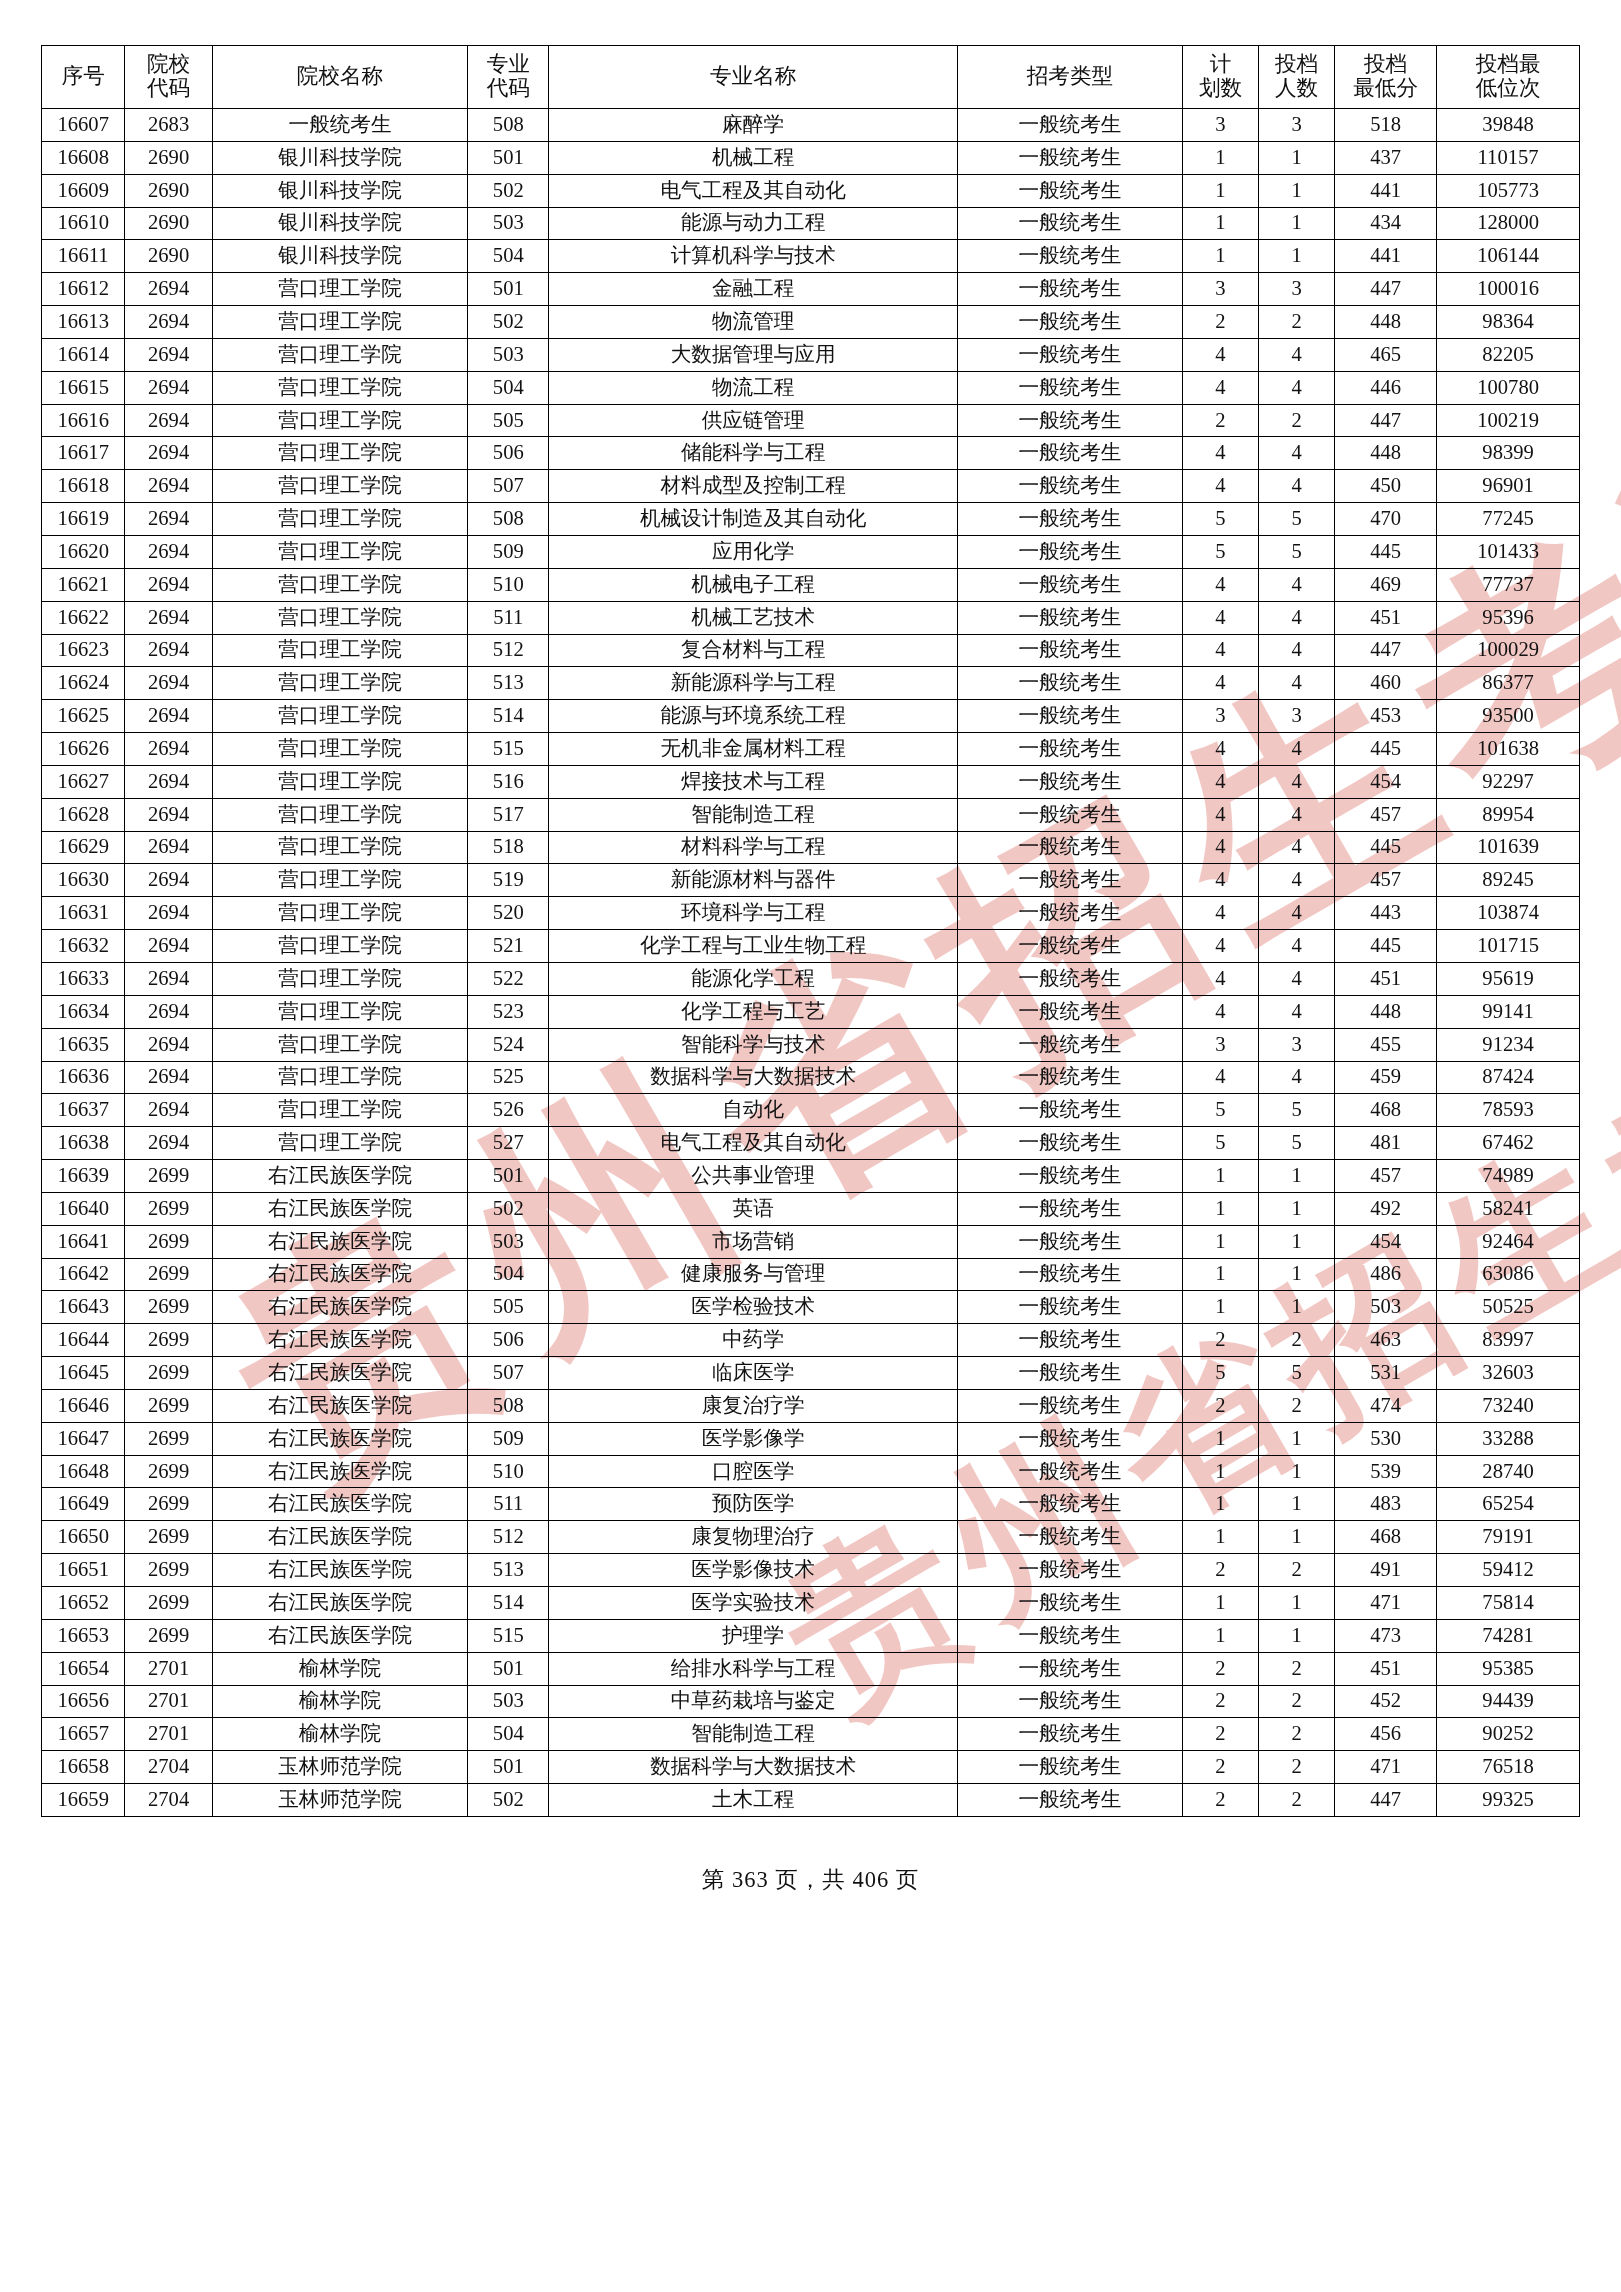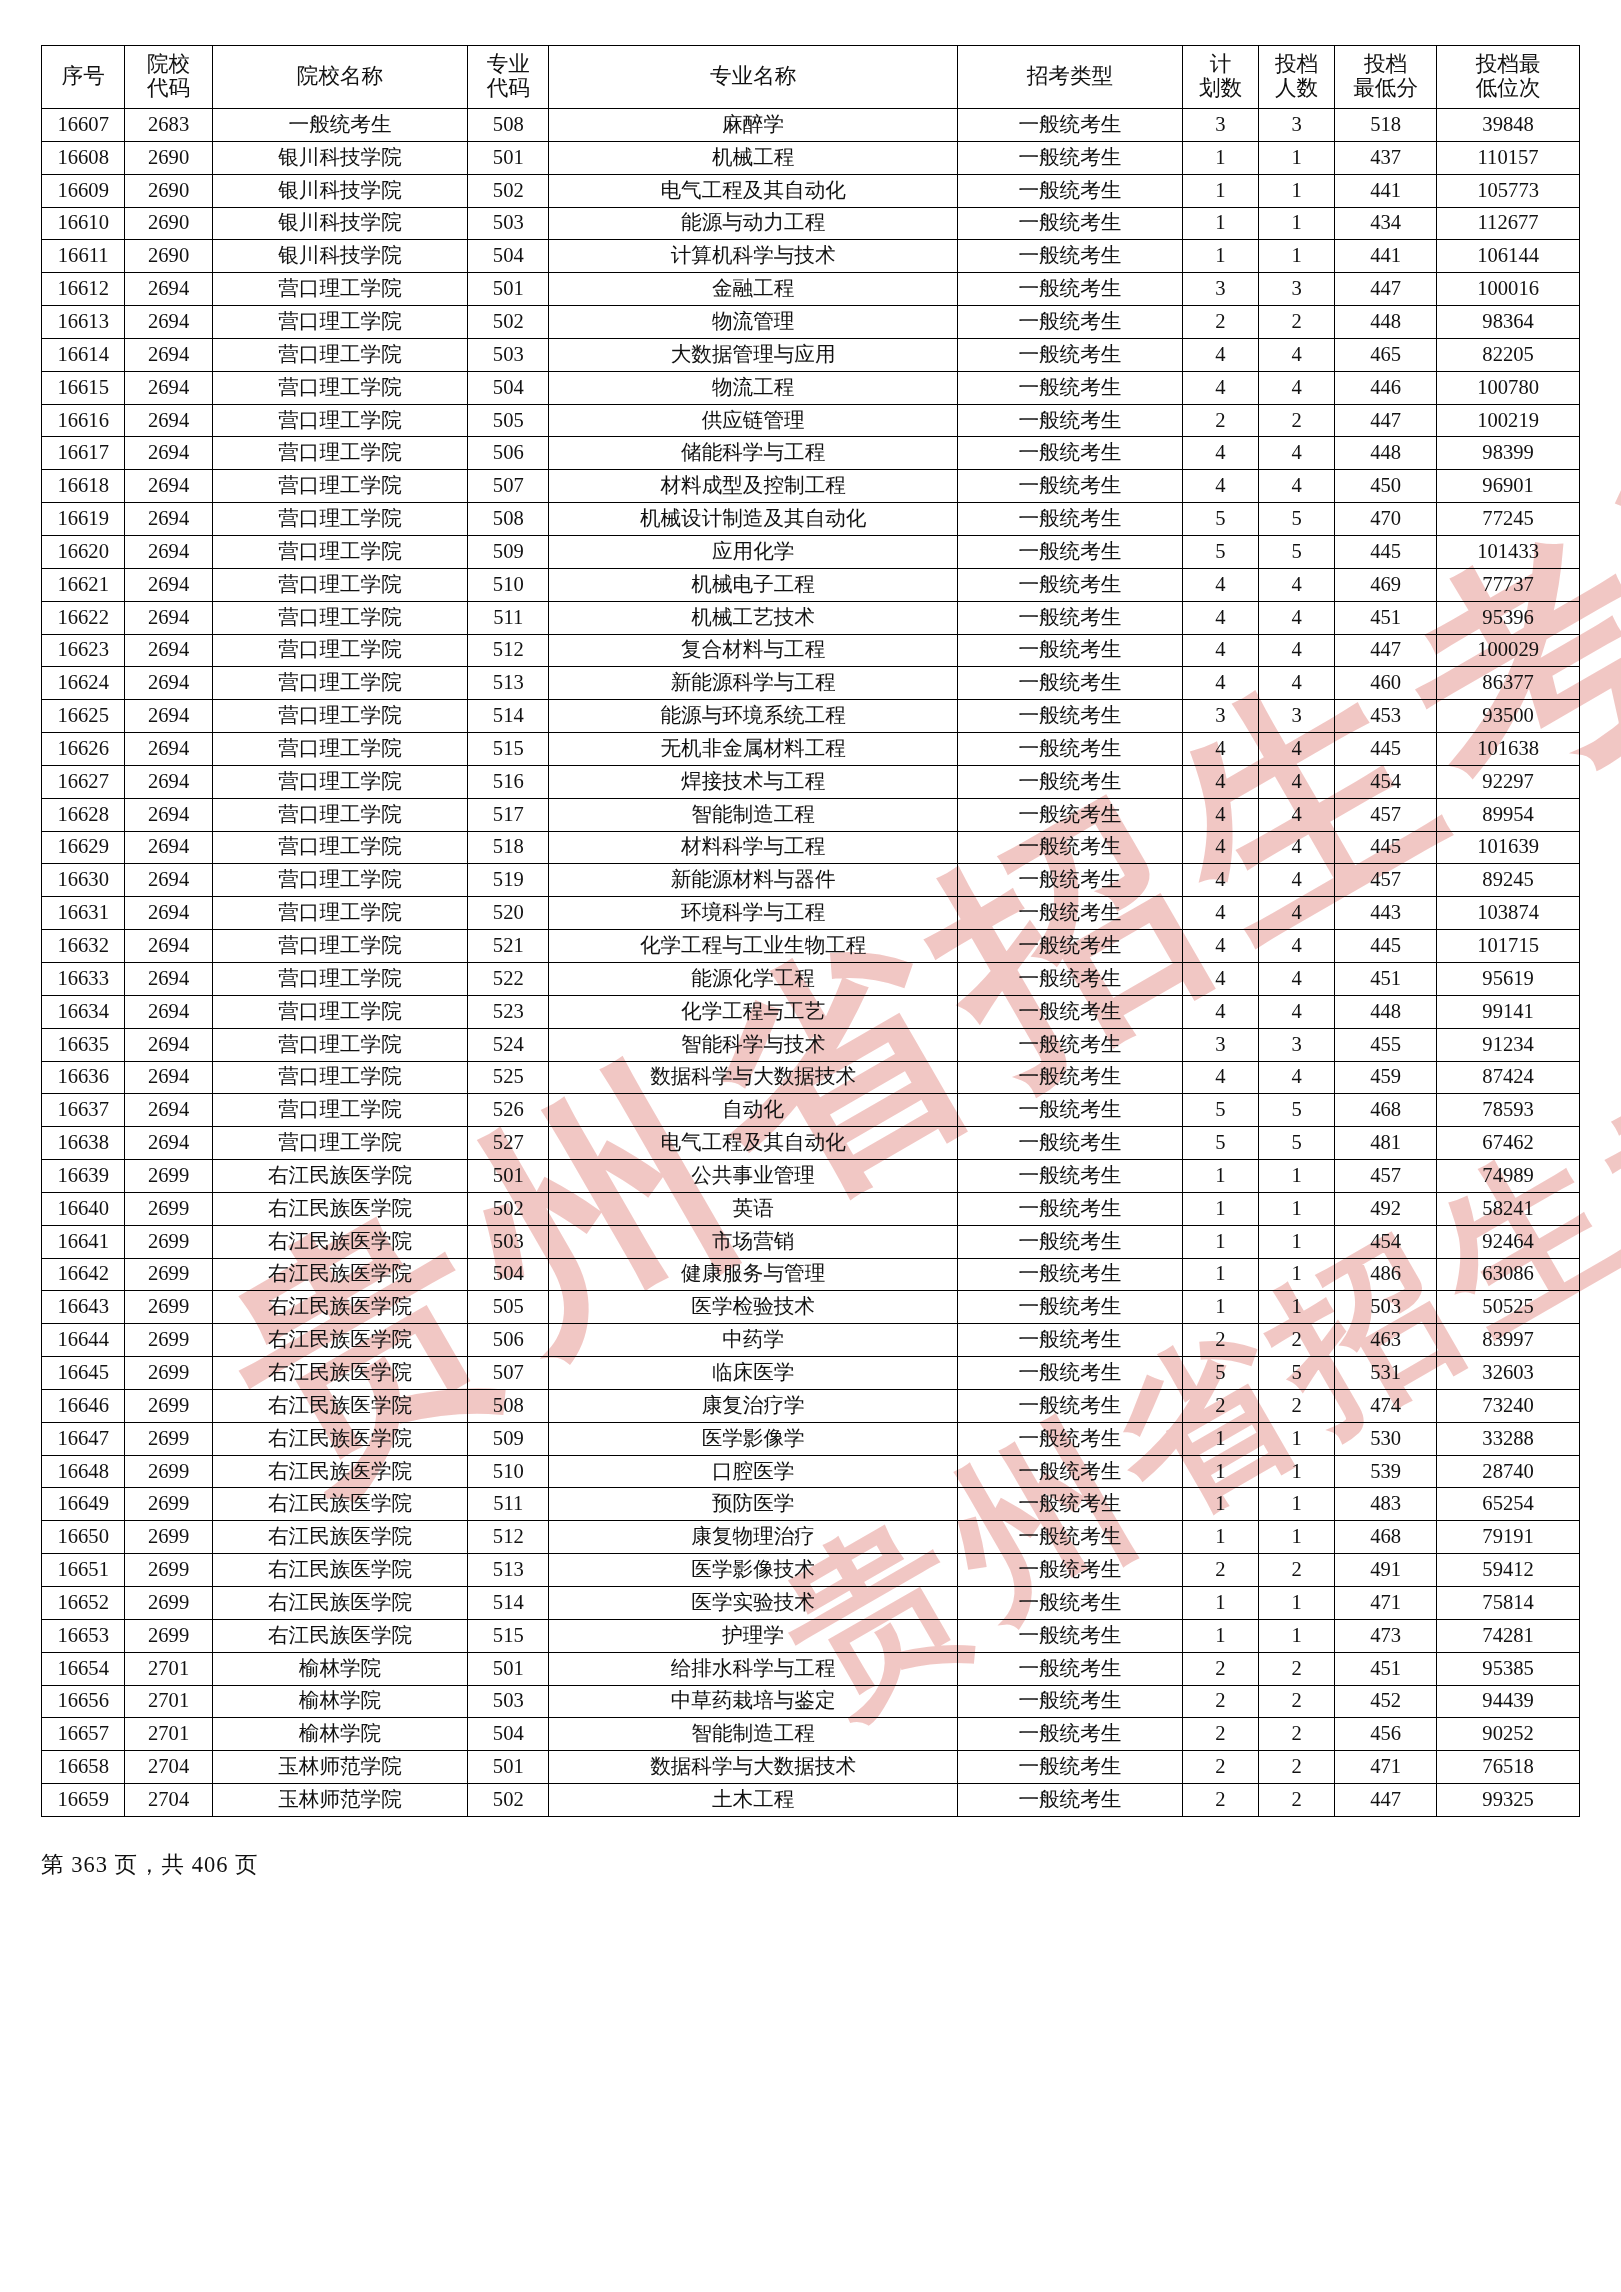--- a/index.html
+++ b/index.html
@@ -86,23 +86,23 @@
   .c-plan  { width: 73px; }
   .c-count { width: 73px; }
   .c-score { width: 98px; }
   .c-rank  { width: 137px; }
   th .stack {
     display: block;
   }
   .footer {
     position: relative;
     z-index: 10;
-    text-align: left;
+    text-align: center;
     font-size: 22.5px;
-    margin-top: 32px;
+    margin-top: 47px;
     padding-bottom: 25.5px;
     letter-spacing: 1px;
   }
 </style>
 </head>
 <body>
 
 <div class="page">
 
   <div class="watermark">
@@ -195,21 +195,21 @@
         <tr>
           <td>16610</td>
           <td>2690</td>
           <td>银川科技学院</td>
           <td>503</td>
           <td>能源与动力工程</td>
           <td>一般统考生</td>
           <td>1</td>
           <td>1</td>
           <td>434</td>
-          <td>112677</td>
+          <td>128000</td>
         </tr>
         <tr>
           <td>16611</td>
           <td>2690</td>
           <td>银川科技学院</td>
           <td>504</td>
           <td>计算机科学与技术</td>
           <td>一般统考生</td>
           <td>1</td>
           <td>1</td>

